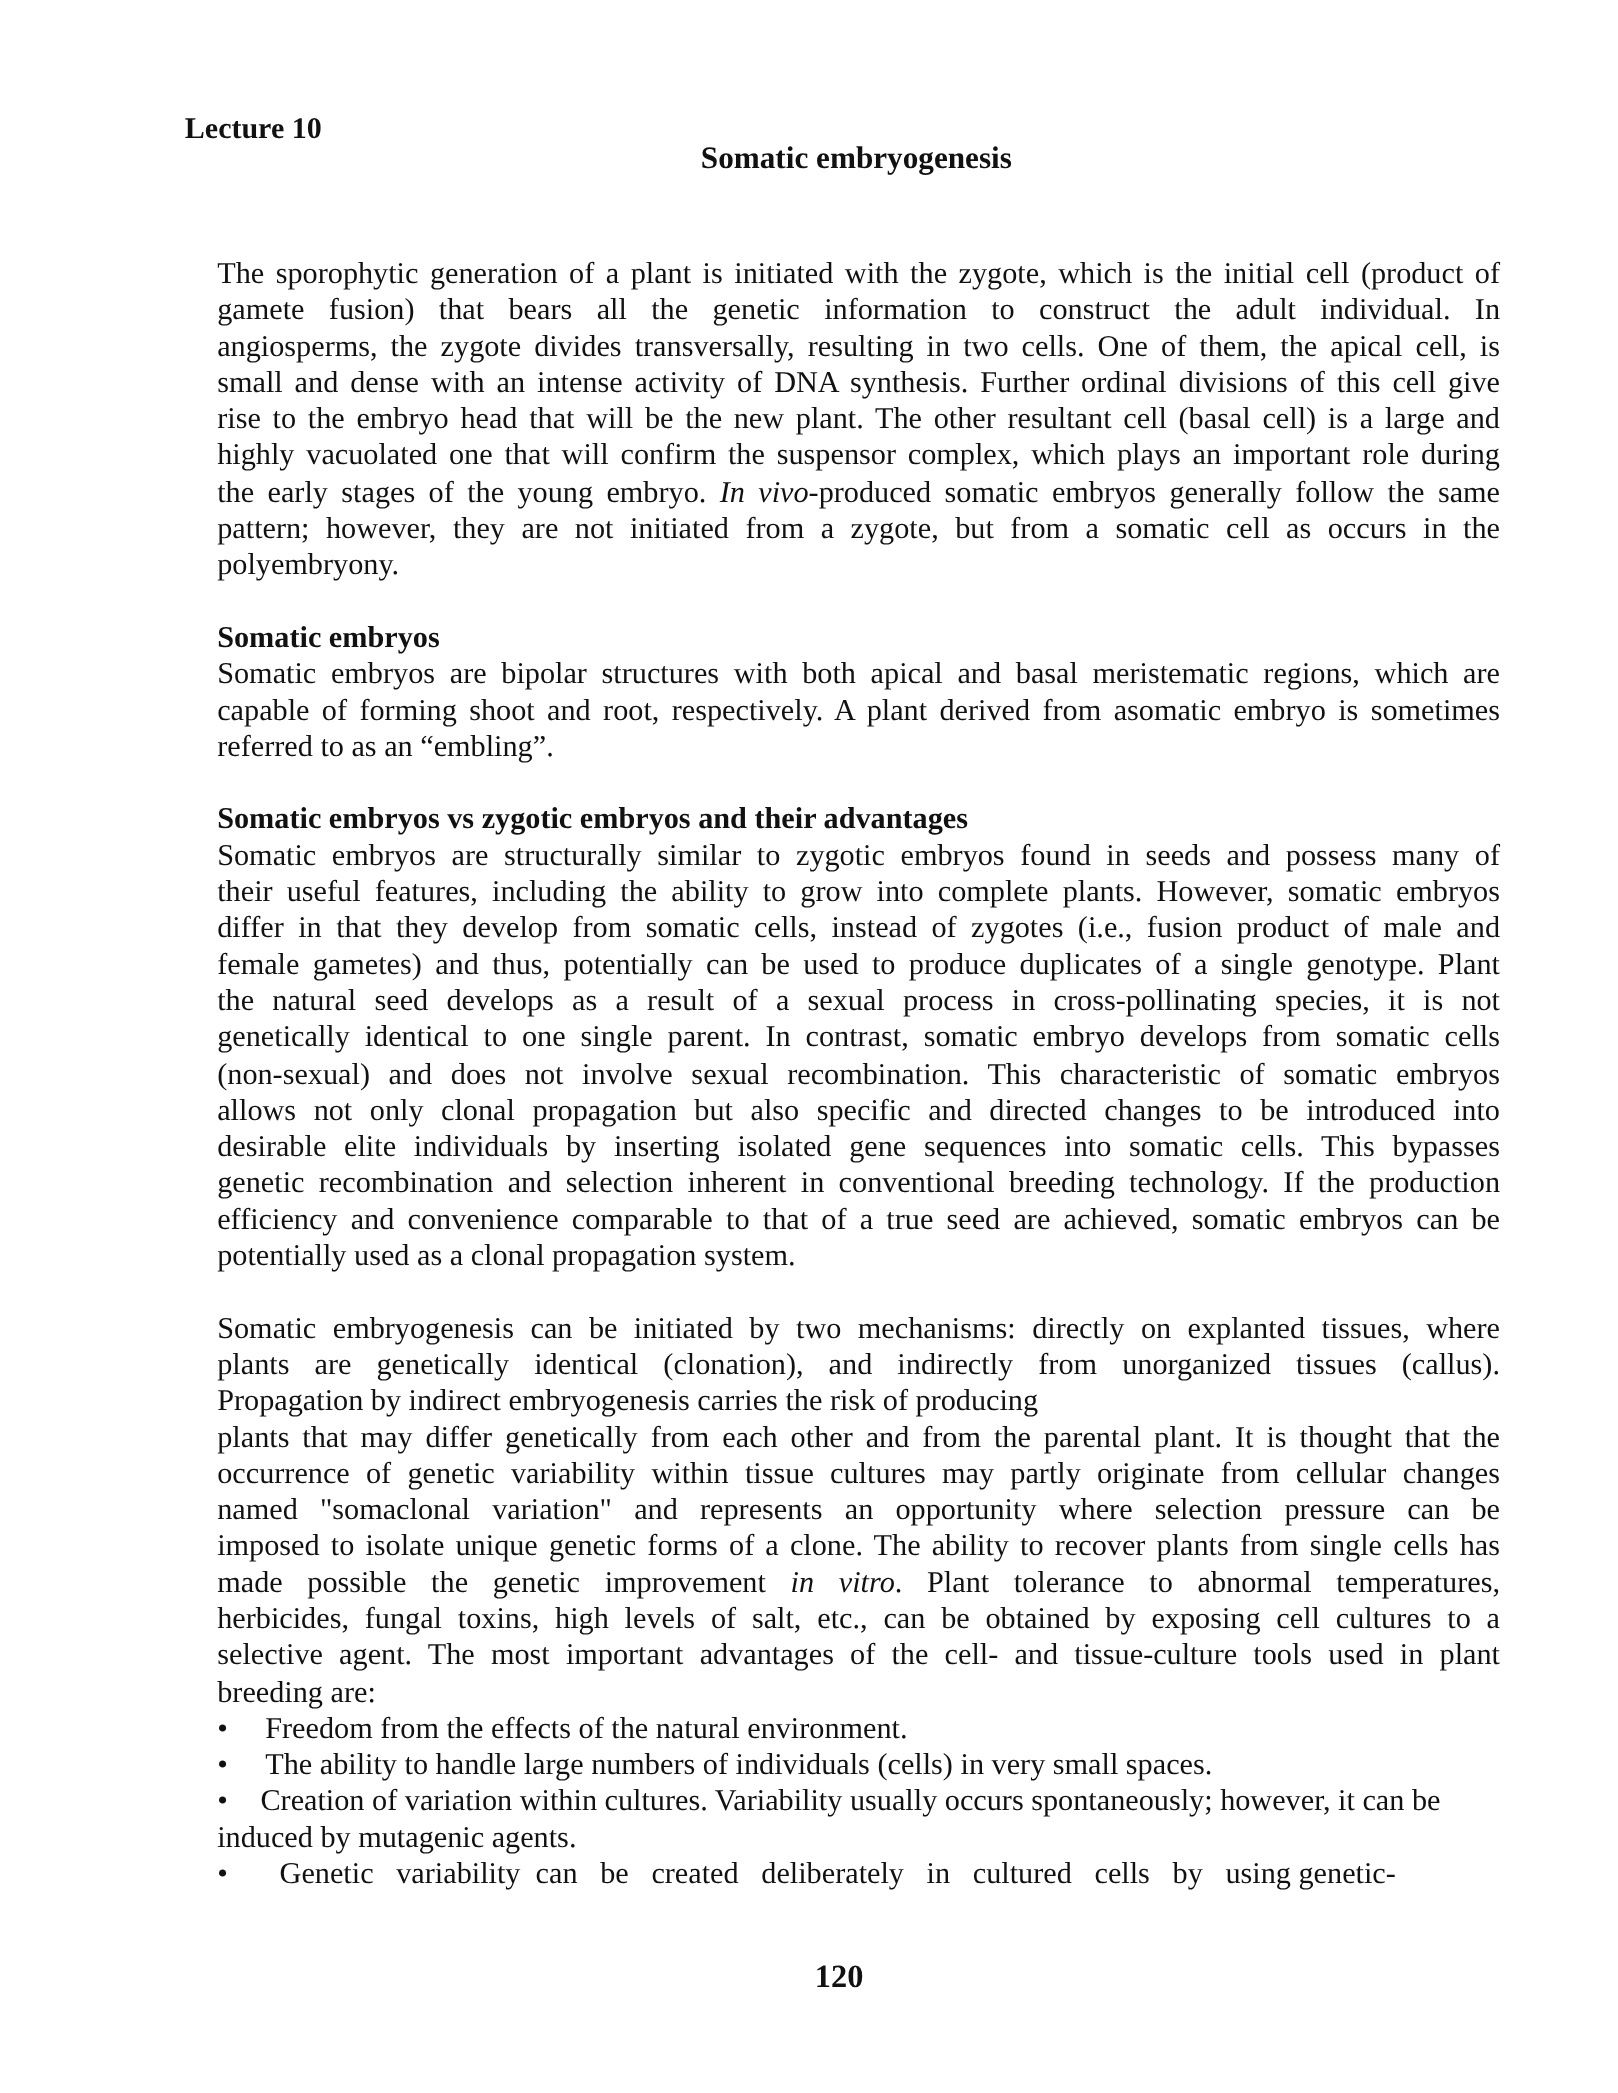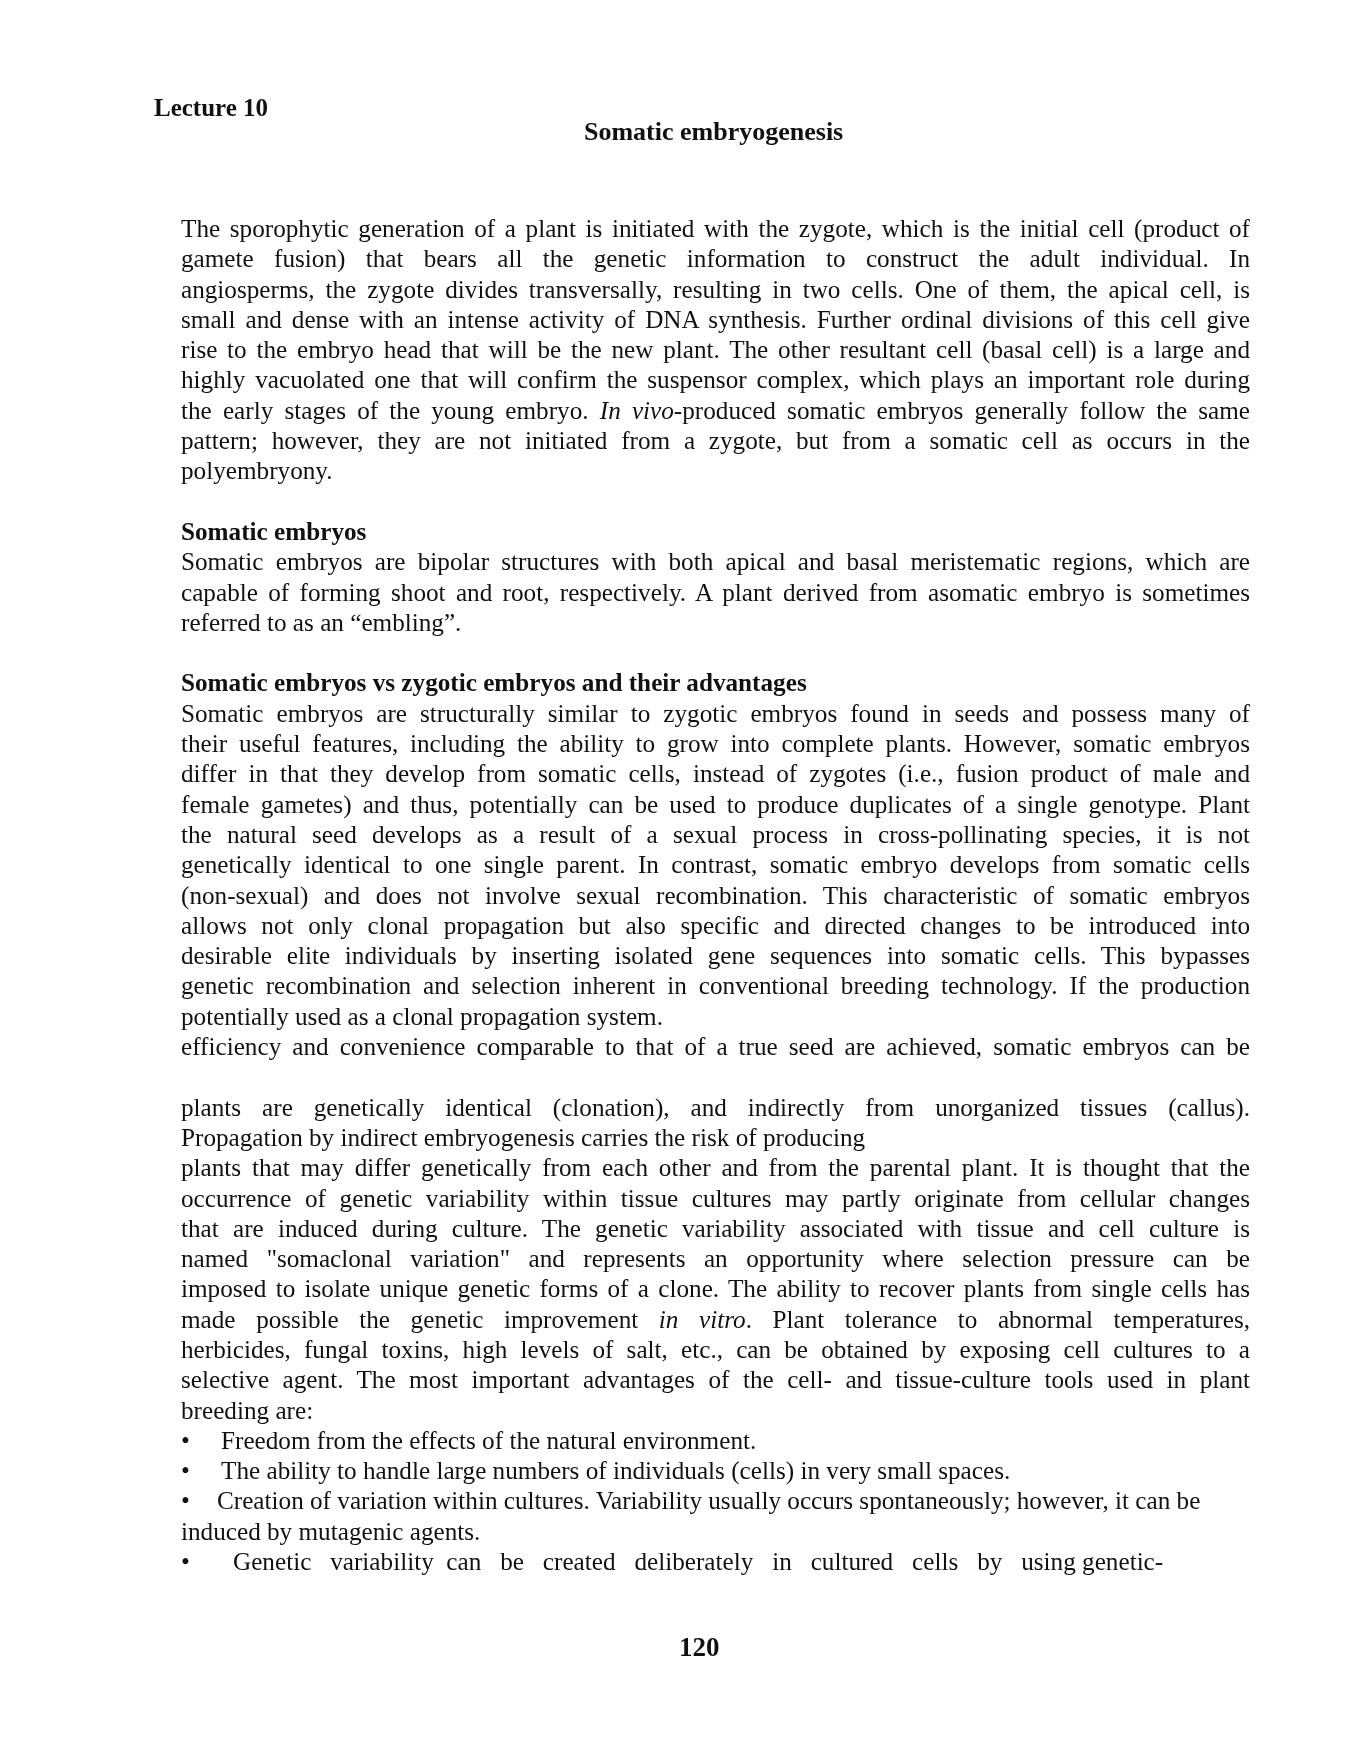--- a/index.html
+++ b/index.html
@@ -51,31 +51,31 @@
     <span class="line j">Somatic embryos are structurally similar to zygotic embryos found in seeds and possess many of</span>
     <span class="line j">their useful features, including the ability to grow into complete plants. However, somatic embryos</span>
     <span class="line j">differ in that they develop from somatic cells, instead of zygotes (i.e., fusion product of male and</span>
     <span class="line j">female gametes) and thus, potentially can be used to produce duplicates of a single genotype. Plant</span>
     <span class="line j">the natural seed develops as a result of a sexual process in cross-pollinating species, it is not</span>
     <span class="line j">genetically identical to one single parent. In contrast, somatic embryo develops from somatic cells</span>
     <span class="line j">(non-sexual) and does not involve sexual recombination. This characteristic of somatic embryos</span>
     <span class="line j">allows not only clonal propagation but also specific and directed changes to be introduced into</span>
     <span class="line j">desirable elite individuals by inserting isolated gene sequences into somatic cells. This bypasses</span>
     <span class="line j">genetic recombination and selection inherent in conventional breeding technology. If the production</span>
+    <span class="line j">efficiency and convenience comparable to that of a true seed are achieved, somatic embryos can be</span>
     <span class="line">potentially used as a clonal propagation system.</span>
-    <span class="line j">efficiency and convenience comparable to that of a true seed are achieved, somatic embryos can be</span>
   </div>
   <span class="blank"></span>
 
   <div>
+    <span class="line j">Somatic embryogenesis can be initiated by two mechanisms: directly on explanted tissues, where</span>
     <span class="line j">plants are genetically identical (clonation), and indirectly from unorganized tissues (callus).</span>
     <span class="line">Propagation by indirect embryogenesis carries the risk of producing</span>
     <span class="line j">plants that may differ genetically from each other and from the parental plant. It is thought that the</span>
     <span class="line j">occurrence of genetic variability within tissue cultures may partly originate from cellular changes</span>
-    <span class="line j">that are induced during culture. The genetic variability associated with tissue and cell culture is</span>
     <span class="line j">named "somaclonal variation" and represents an opportunity where selection pressure can be</span>
     <span class="line j">imposed to isolate unique genetic forms of a clone. The ability to recover plants from single cells has</span>
     <span class="line j"><span>made possible the genetic improvement </span><i>in vitro</i><span>. Plant tolerance to abnormal temperatures,</span></span>
     <span class="line j">herbicides, fungal toxins, high levels of salt, etc., can be obtained by exposing cell cultures to a</span>
     <span class="line j">selective agent. The most important advantages of the cell- and tissue-culture tools used in plant</span>
     <span class="line">breeding are:</span>
   </div>
 
   <div>
     <span class="line"><span class="bullet">•</span><span>Freedom from the effects of the natural environment.</span></span>

